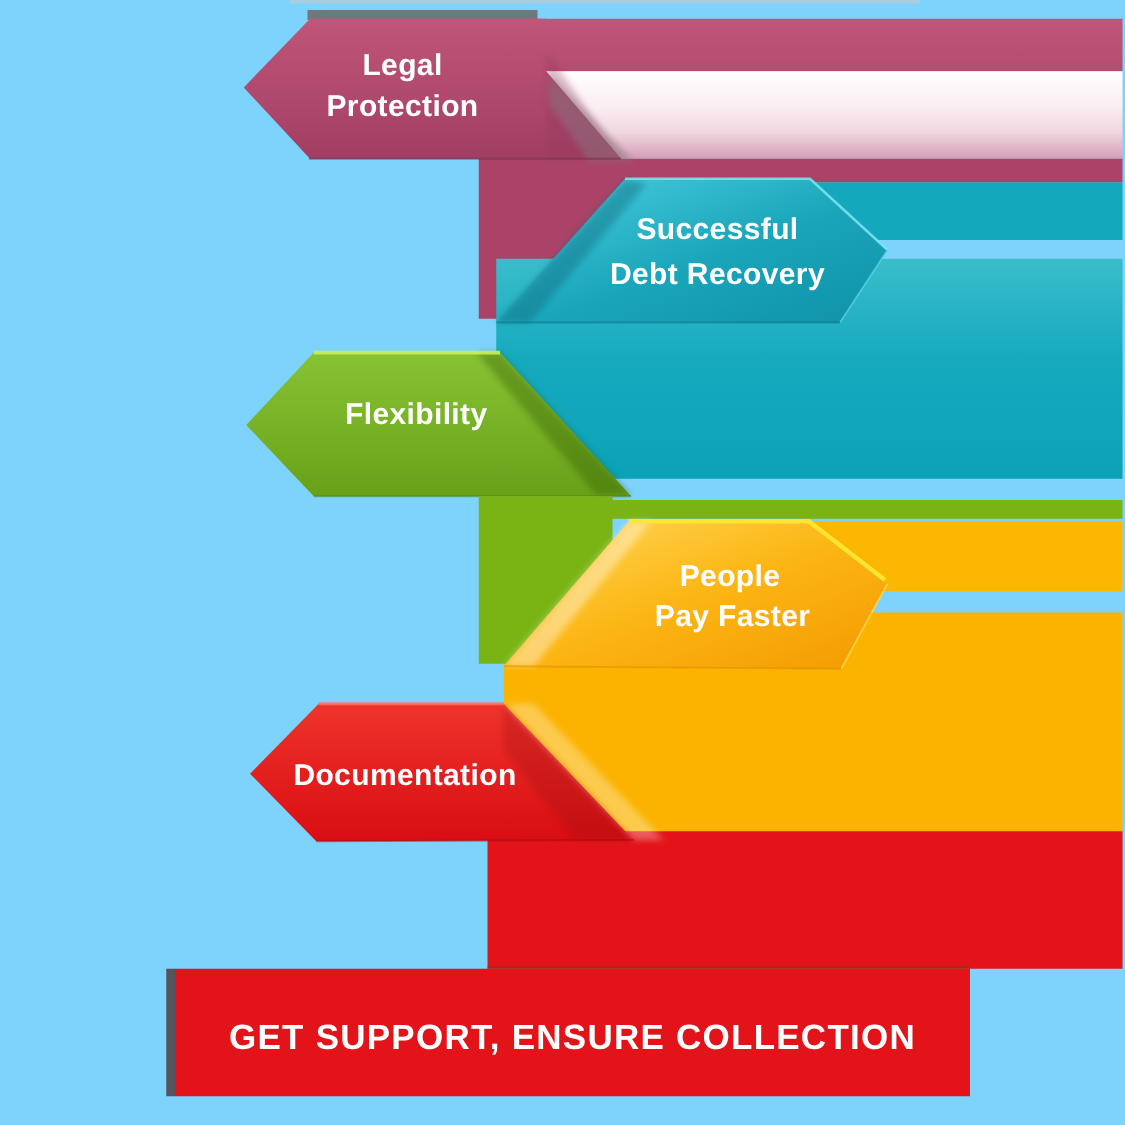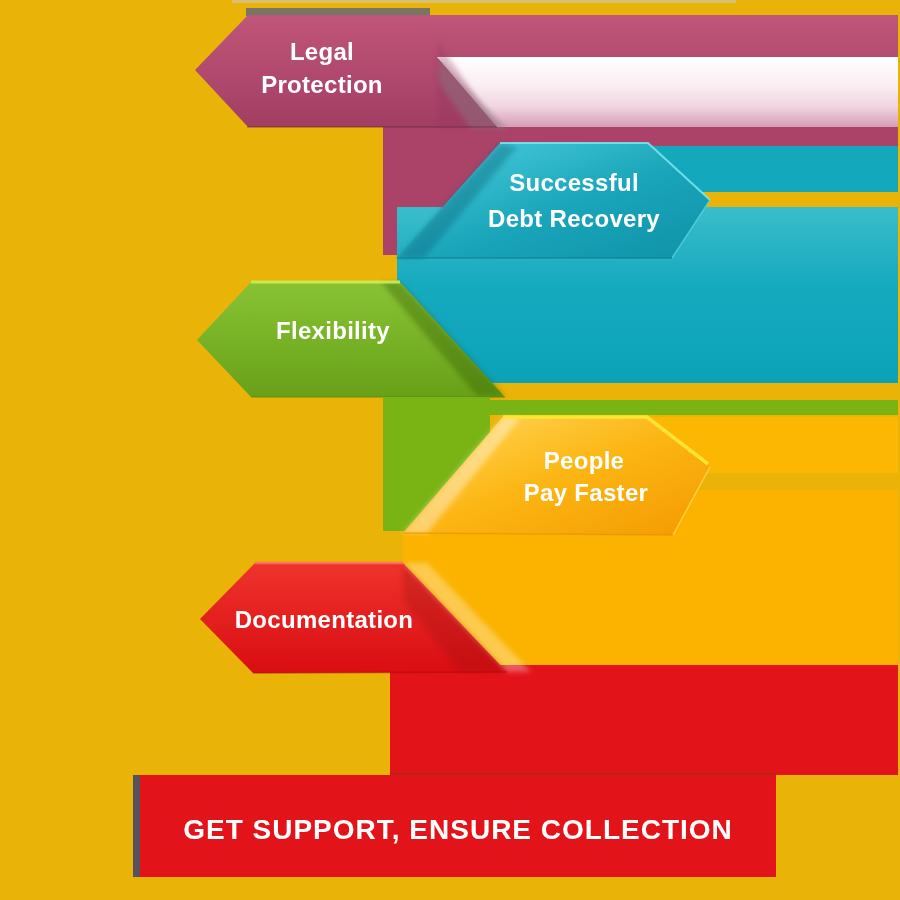--- a/index.html
+++ b/index.html
@@ -8,21 +8,21 @@
     background: #ffffff;
     width: 900px;
     height: 900px;
     overflow: hidden;
     font-family: "Liberation Sans", sans-serif;
   }
   #canvas {
     position: relative;
     width: 900px;
     height: 900px;
-    background: #eab308;
+    background: #7dd3fc;
   }
   svg { display: block; }
   text {
     font-family: "Liberation Sans", "DejaVu Sans", sans-serif;
     fill: #ffffff;
   }
   .badge-label {
     font-size: 24px;
     font-weight: 700;
     letter-spacing: 0.3px;

